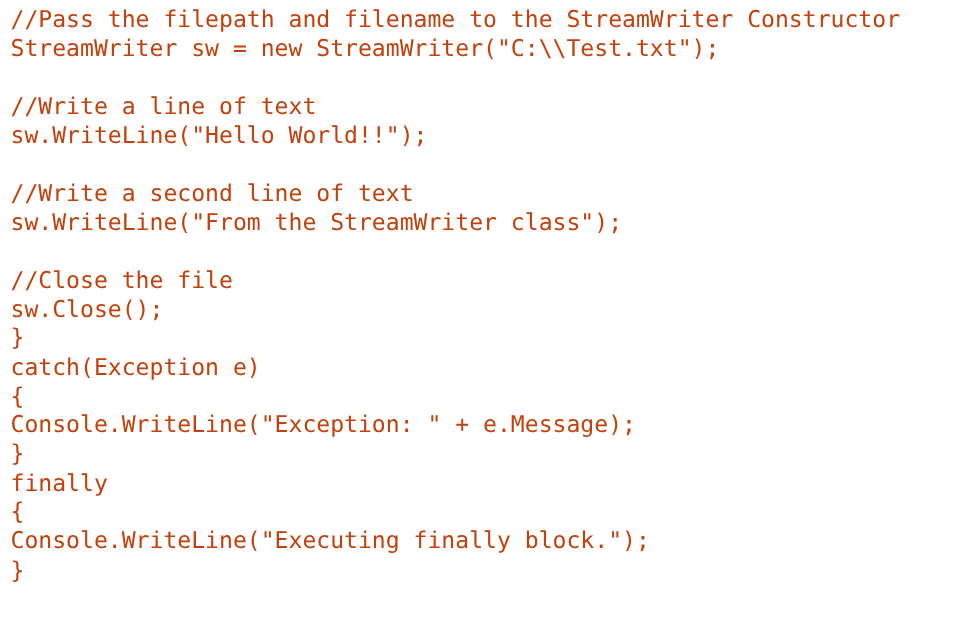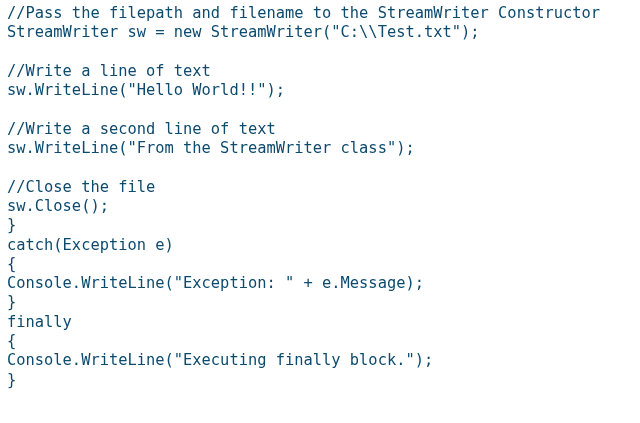--- a/index.html
+++ b/index.html
@@ -26,21 +26,21 @@
     color: #111318;
     -webkit-font-smoothing: none;
   }
   .code-line {
     display: block;
     height: 19.3px;
     white-space: pre;
     font-family: "DejaVu Sans Mono", "Liberation Mono", monospace;
     font-size: 15.4px;
     line-height: 19.3px;
-    color: #0c4a6e;
+    color: #c2410c;
     min-height: 19.3px;
   }
   .code-line.blank {
     color: transparent;
   }
 </style>
 </head>
 <body style="background: rgb(255, 255, 255);">
 
 <div id="code-block" style="color: rgb(17, 19, 24);"><span class="code-line">//Pass the filepath and filename to the StreamWriter Constructor</span><span class="code-line">StreamWriter sw = new StreamWriter("C:\\Test.txt");</span><span class="code-line blank">&nbsp;</span><span class="code-line">//Write a line of text</span><span class="code-line">sw.WriteLine("Hello World!!");</span><span class="code-line blank">&nbsp;</span><span class="code-line">//Write a second line of text</span><span class="code-line">sw.WriteLine("From the StreamWriter class");</span><span class="code-line blank">&nbsp;</span><span class="code-line">//Close the file</span><span class="code-line">sw.Close();</span><span class="code-line">}</span><span class="code-line">catch(Exception e)</span><span class="code-line">{</span><span class="code-line">Console.WriteLine("Exception: " + e.Message);</span><span class="code-line">}</span><span class="code-line">finally</span><span class="code-line">{</span><span class="code-line">Console.WriteLine("Executing finally block.");</span><span class="code-line">}</span></div>

